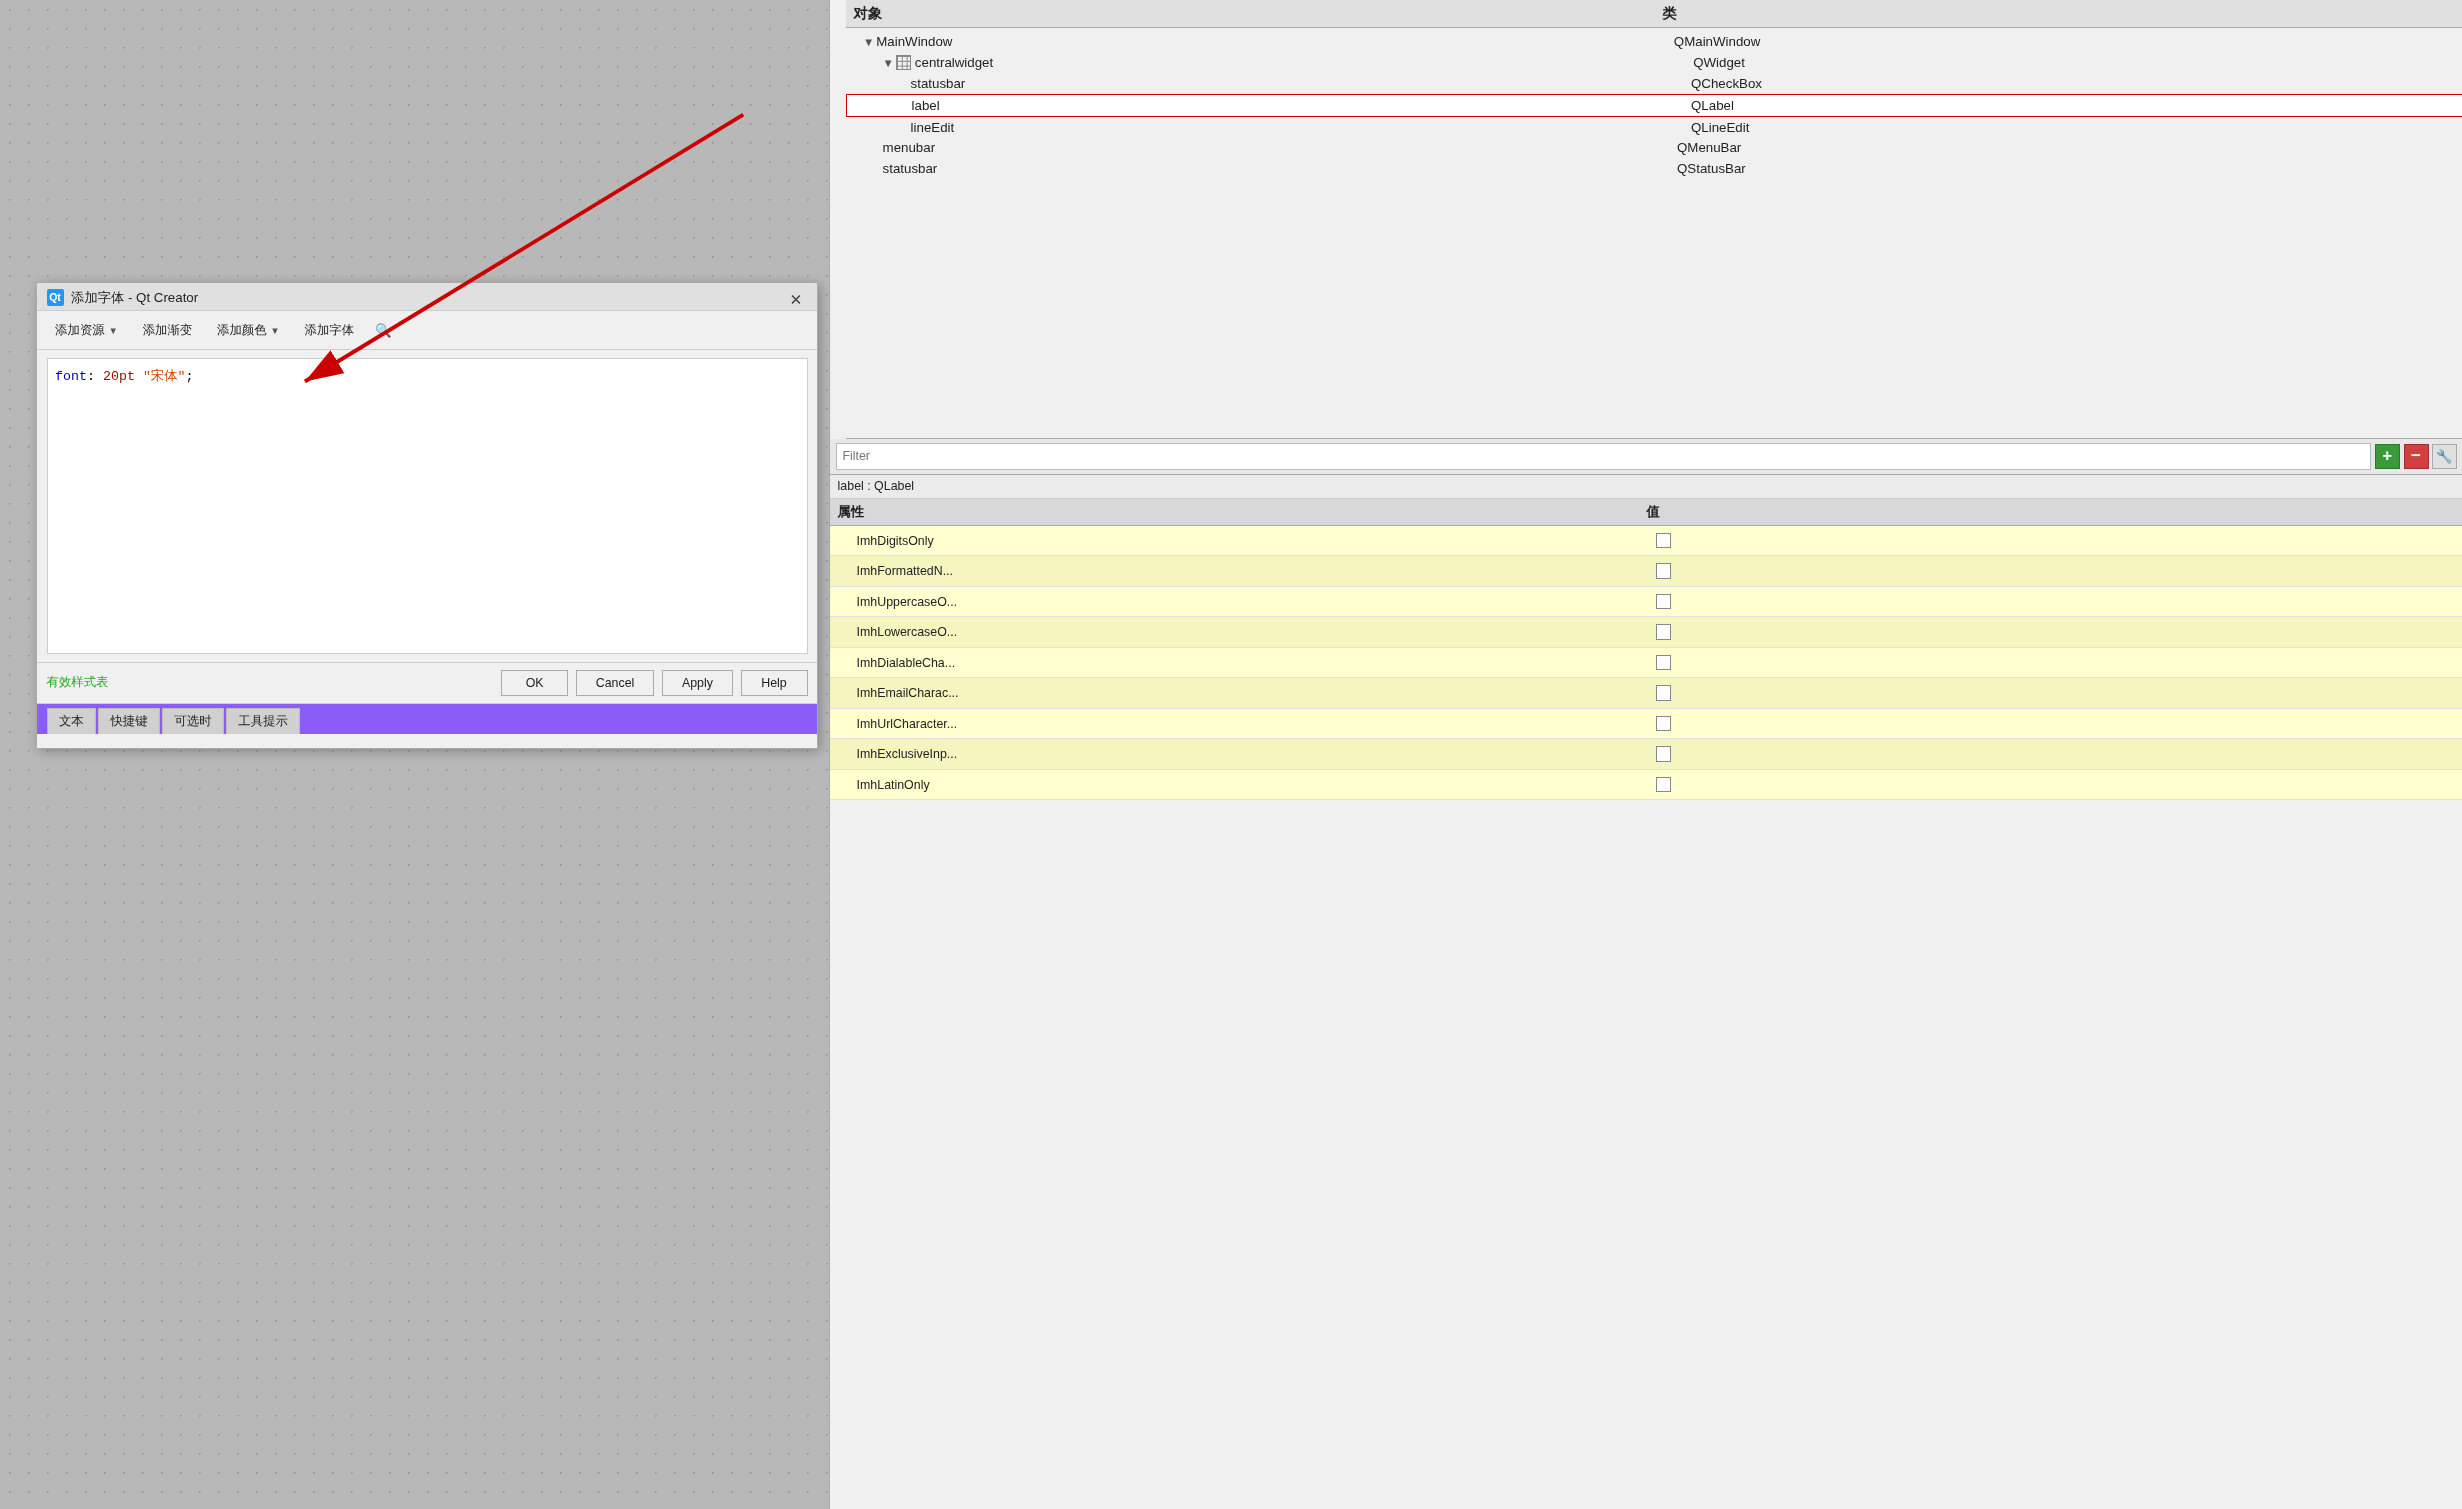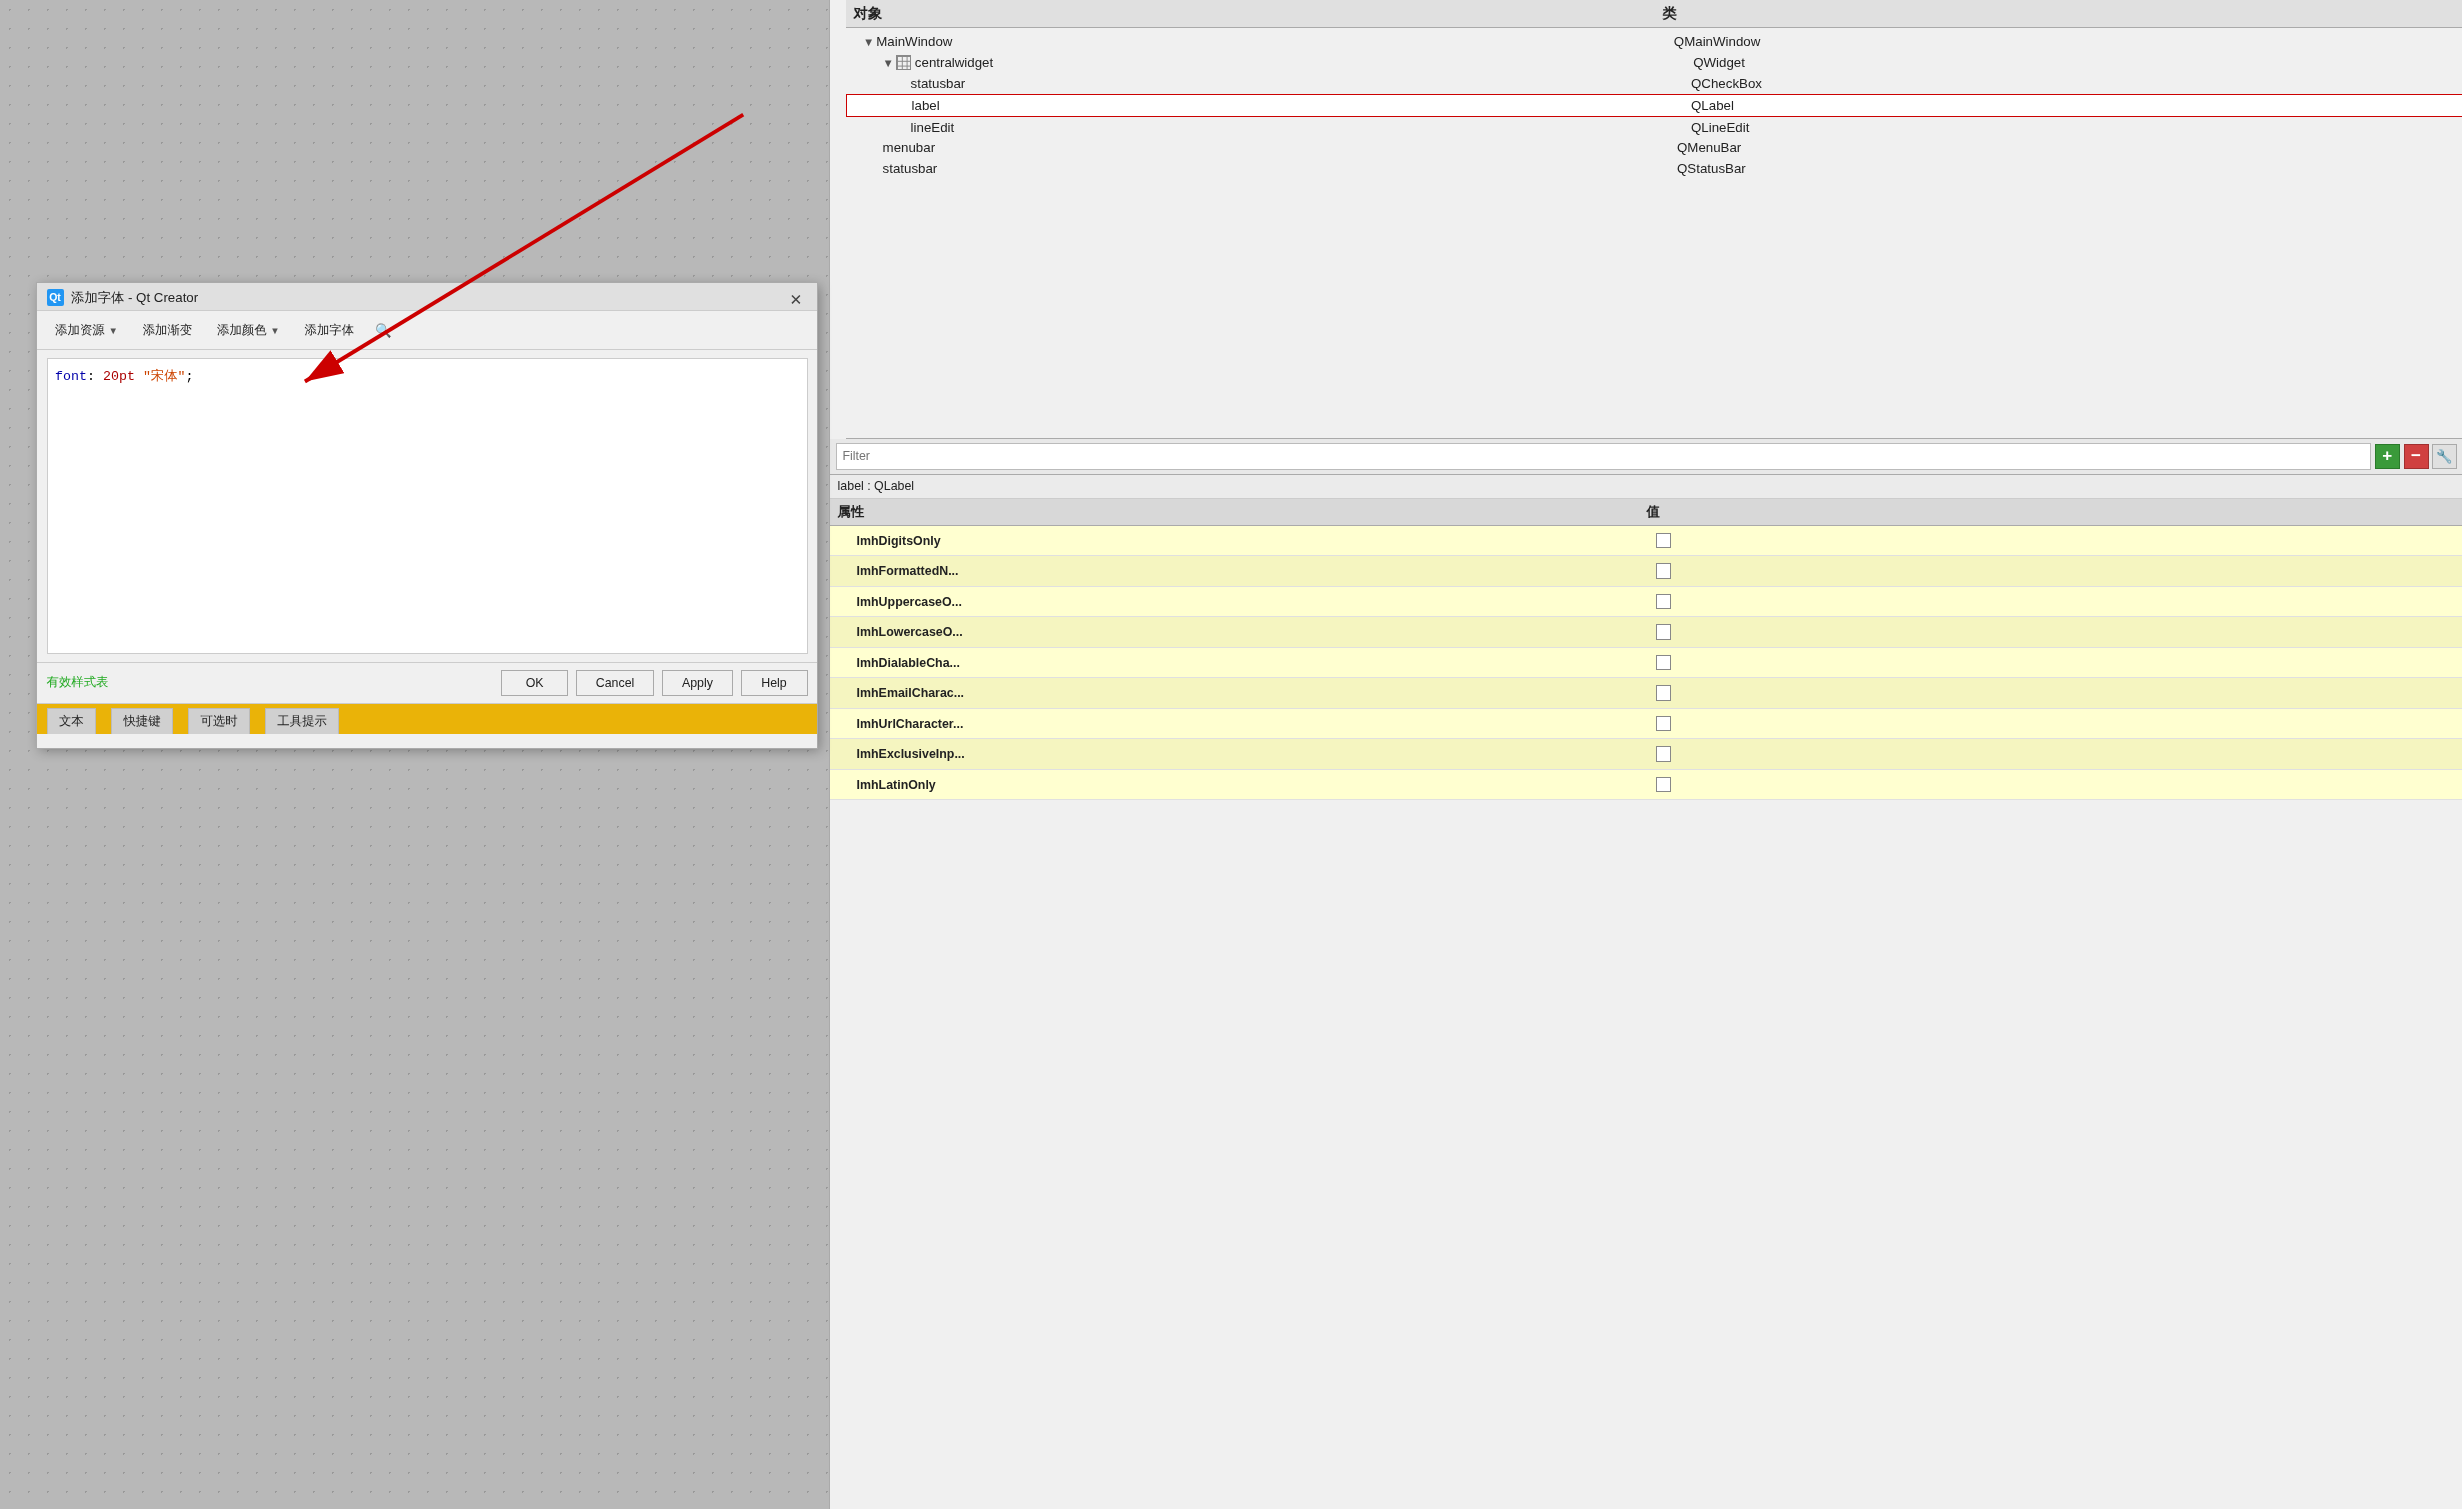--- a/index.html
+++ b/index.html
@@ -217,21 +217,20 @@
       overflow-y: auto;
     }
 
     .props-row {
       display: flex;
       align-items: center;
       padding: 3.8px 7.6px;
       border-bottom: 1px solid #e0e0e0;
       background: #ffffd0;
       min-height: 30.5px;
-      font-weight: bold;
     }
 
     .props-row:nth-child(even) {
       background: #f5f5c0;
     }
 
     .props-row .col-prop {
       flex: 1;
       font-size: 12.4px;
       color: #222;
@@ -381,24 +380,24 @@
       border: 1px solid #aaa;
       background: #f0f0f0;
       cursor: pointer;
       font-size: 12.4px;
       color: #222;
     }
 
     
     .dialog-tabs {
       display: flex;
-      background: #eab308;
+      background: #8b5cf6;
       border-top: 1px solid #ccc;
       padding: 3.8px 9.5px 0;
-      gap: 15px;
+      gap: 2px;
     }
 
     .dialog-tab {
       padding: 3.8px 11.4px;
       background: #d0d0d0;
       border: 1px solid #bbb;
       border-bottom: none;
       font-size: 12.4px;
       cursor: pointer;
       color: #222;

